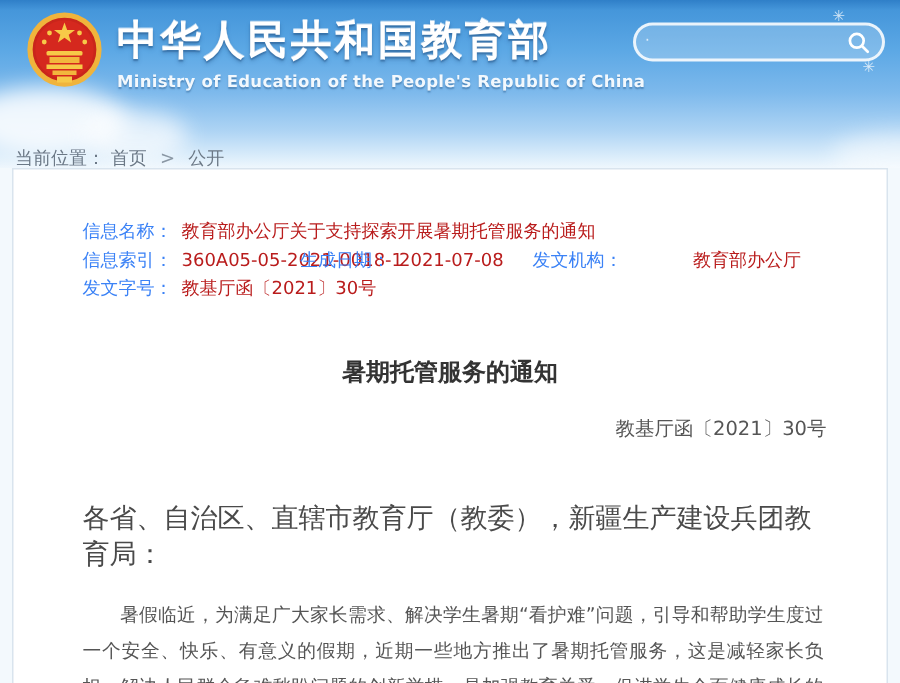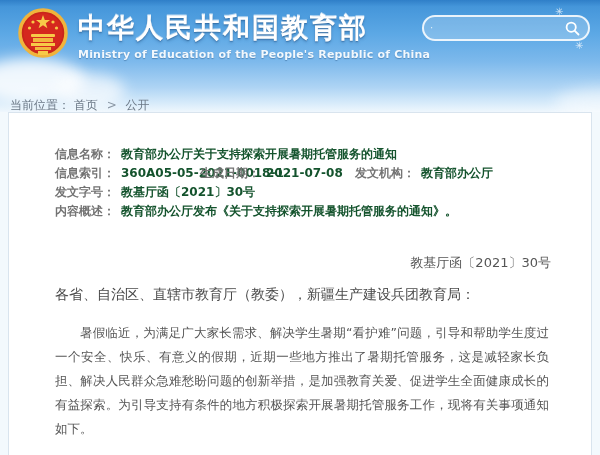--- a/index.html
+++ b/index.html
@@ -50,31 +50,31 @@
 
   
   .content-panel {
     position:absolute; left:8px; top:112px; width:584px; height:360px;
     background:#ffffff; border:1px solid #d9e4ee;
   }
 
   
   .meta-block { padding:32px 0 0 46px; font-size:12px; color:#777; }
   .meta-row { display:flex; line-height:18px; margin-bottom:1px; white-space:nowrap; }
-  .meta-label { font-weight:bold; color:#737373; margin-right:6px; }
-  .meta-value { color:#14532d;font-weight:bold; }
+  .meta-label { font-weight:normal; color:#3b82f6; margin-right:6px; }
+  .meta-value { color:#b91c1c; }
   .mcol-a { width:145px; display:flex; }
   .mcol-b { width:155px; display:flex;align-items:flex-end; }
-  .mcol-c { display:flex; }
+  .mcol-c { display:flex;gap:41px; }
 
   
   .doc-title { margin-top:34px; text-align:center; font-size:16px; font-weight:bold;
     color:#333; line-height:25px; }
   .doc-number { margin-top:17px; text-align:right; padding-right:40px; font-size:13px; color:#555; }
-  .doc-salutation { margin-top:14px; padding:0 40px 0 46px; font-size:14px; color:#4a4a4a; }
+  .doc-salutation { margin-top:38px; padding:0 40px 0 46px; font-size:18px; color:#4a4a4a; }
   .doc-paragraph { margin-top:17px; padding:0 42px 0 46px; font-size:12.5px; color:#555;
     line-height:24px; text-indent:2em; text-align:justify; }
 </style>
 </head>
 <body>
 
 <div class="site-header">
   <div class="cloud c1"></div>
   <div class="cloud c2"></div>
   <div class="cloud c3"></div>
@@ -144,27 +144,24 @@
         <span class="meta-label">发文机构：</span>
         <span class="meta-value">教育部办公厅</span>
       </span>
     </div>
     <div class="meta-row">
       <span class="mcol-a">
         <span class="meta-label">发文字号：</span>
         <span class="meta-value">教基厅函〔2021〕30号</span>
       </span>
     </div>
-    <div class="meta-row">
-      <span class="meta-label">内容概述：</span>
-      <span class="meta-value">教育部办公厅发布《关于支持探索开展暑期托管服务的通知》。</span>
-    </div>
   </div>
 
   <div class="doc-title">
+    <div>暑期托管服务的通知</div>
   </div>
 
   <div class="doc-number">教基厅函〔2021〕30号</div>
 
   <div class="doc-salutation">各省、自治区、直辖市教育厅（教委），新疆生产建设兵团教育局：</div>
 
   <div class="doc-paragraph">暑假临近，为满足广大家长需求、解决学生暑期“看护难”问题，引导和帮助学生度过一个安全、快乐、有意义的假期，近期一些地方推出了暑期托管服务，这是减轻家长负担、解决人民群众急难愁盼问题的创新举措，是加强教育关爱、促进学生全面健康成长的有益探索。为引导支持有条件的地方积极探索开展暑期托管服务工作，现将有关事项通知如下。</div>
 
 </div>
 

